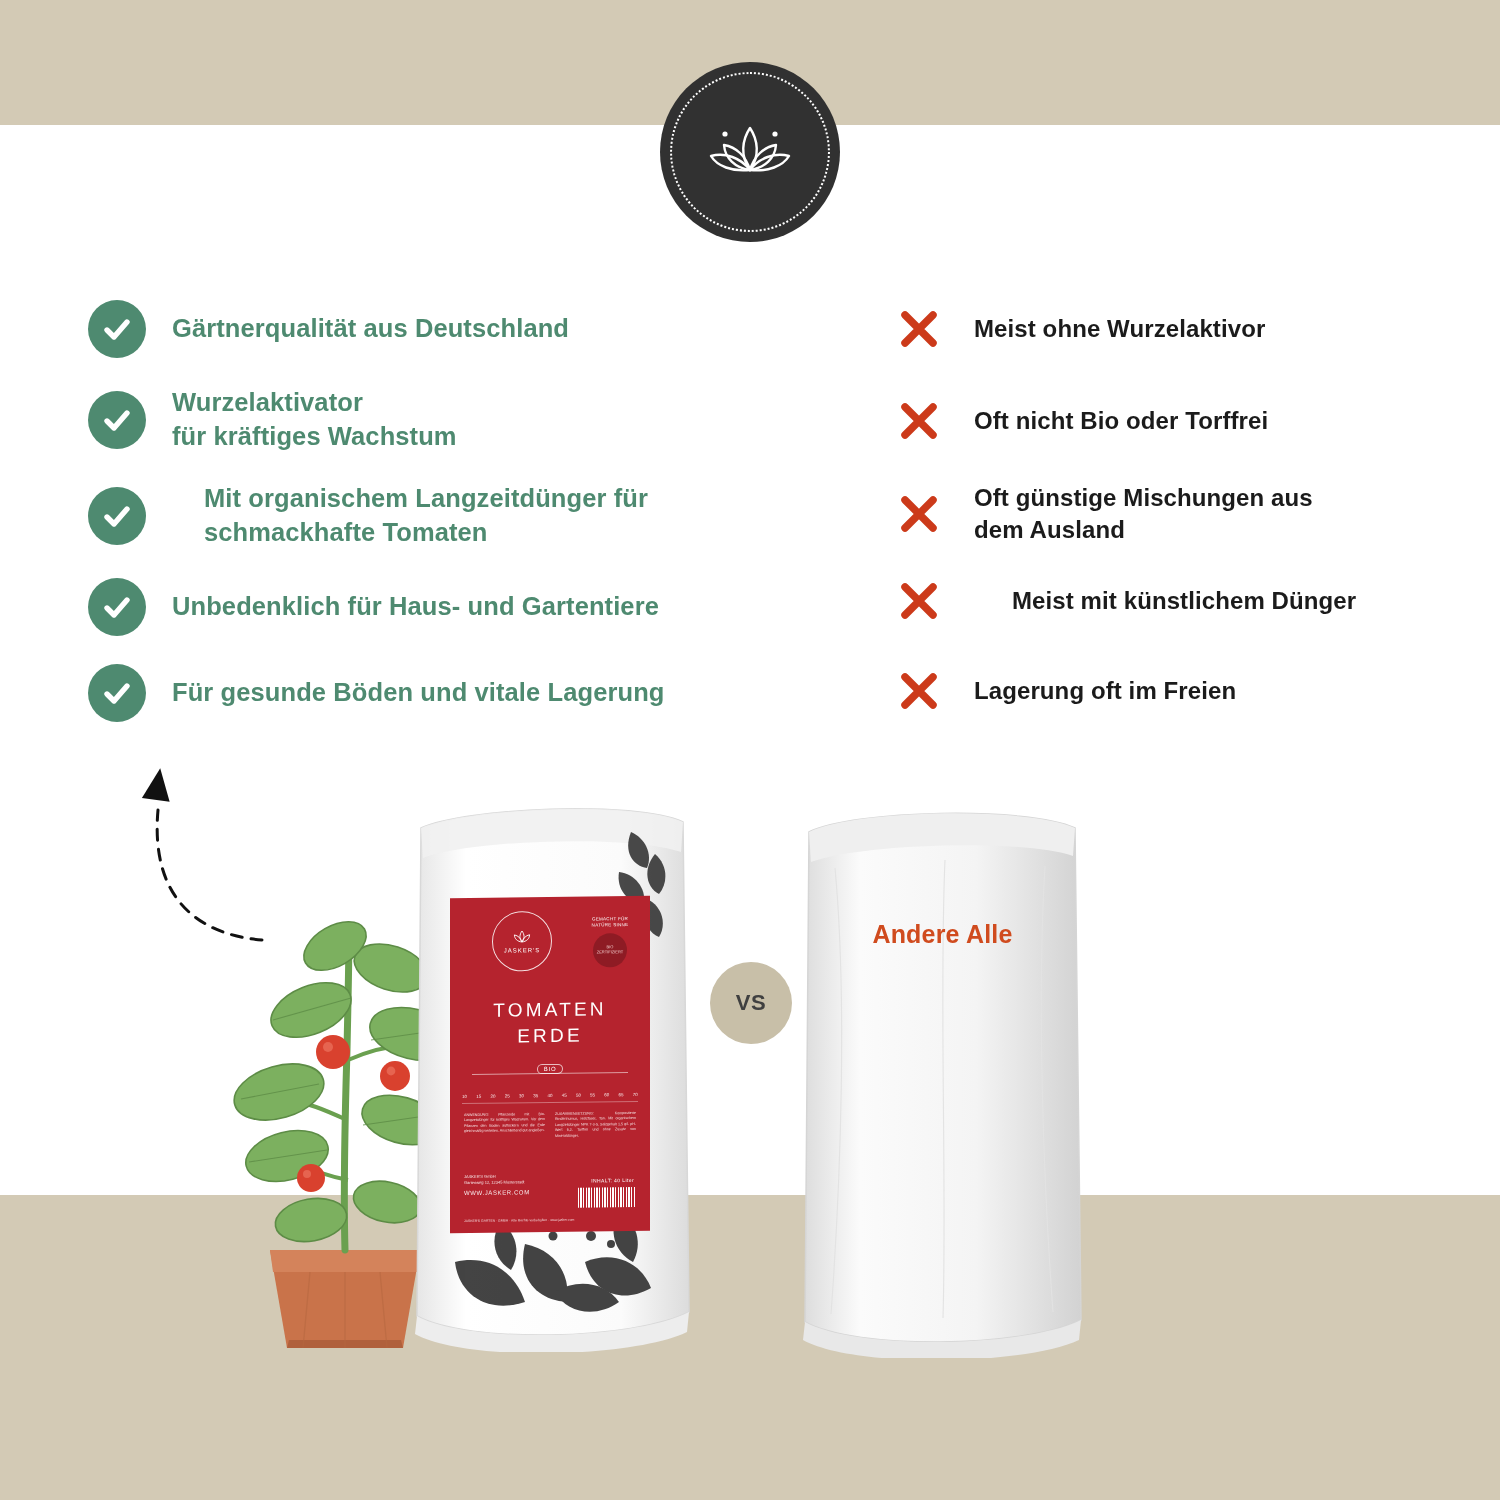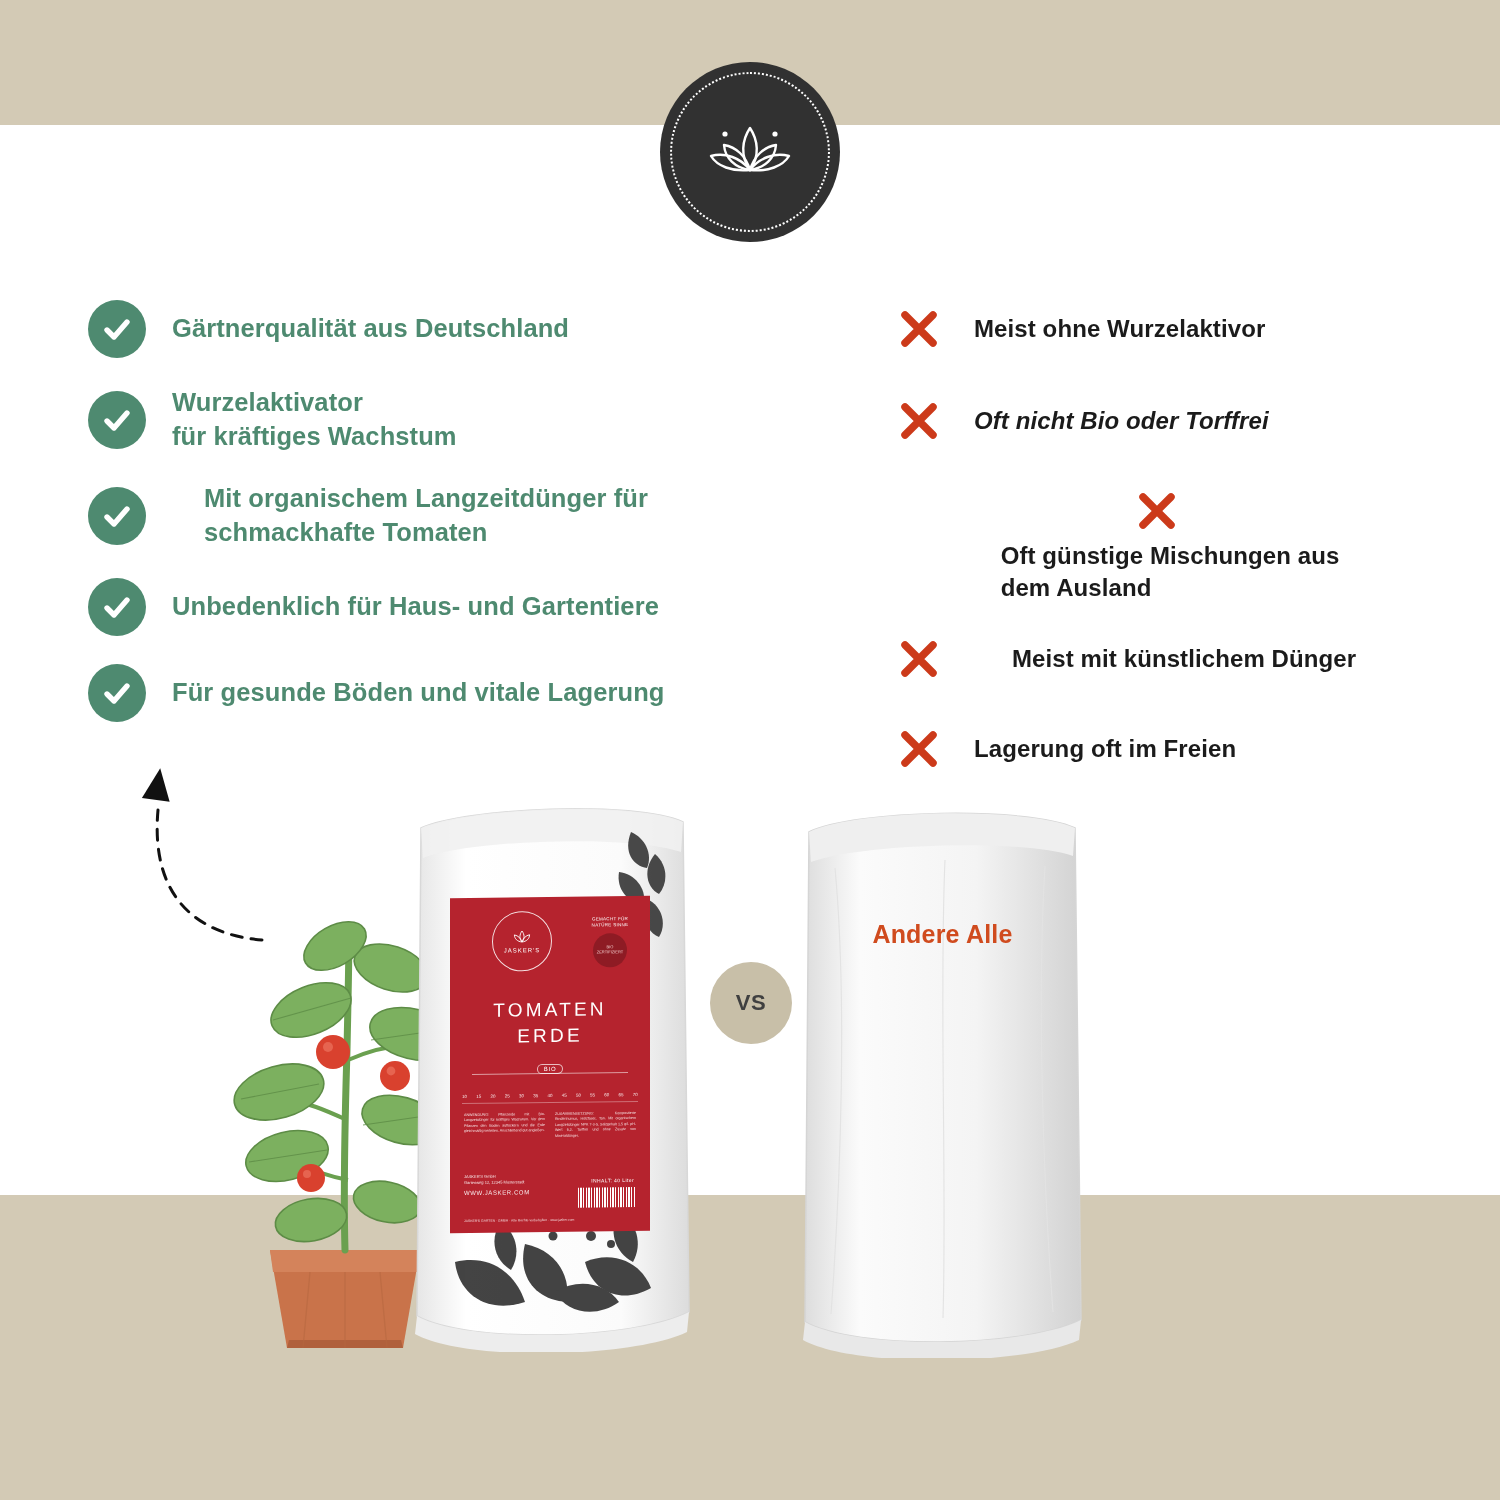--- a/index.html
+++ b/index.html
@@ -449,24 +449,24 @@
       </div>
 
       <div class="row" style="margin-bottom:32px;">
         <div class="mark">
           <div class="cross">
             <svg width="44" height="44" viewBox="0 0 44 44">
                 <path d="M8 8 L36 36 M36 8 L8 36" stroke="#cc3a1a" stroke-width="7.5" stroke-linecap="round"></path>
               </svg>
           </div>
         </div>
-        <div class="con-text" style="white-space:pre-line;font-style:italic;">Oft nicht Bio oder Torffrei</div>
-      </div>
-
-      <div class="row" style="margin-bottom:26px;flex-direction:column;">
+        <div class="con-text" style="white-space:pre-line;">Oft nicht Bio oder Torffrei</div>
+      </div>
+
+      <div class="row" style="margin-bottom:26px;">
         <div class="mark">
           <div class="cross">
             <svg width="44" height="44" viewBox="0 0 44 44">
                 <path d="M8 8 L36 36 M36 8 L8 36" stroke="#cc3a1a" stroke-width="7.5" stroke-linecap="round"></path>
               </svg>
           </div>
         </div>
         <div class="con-text" style="white-space:pre-line;">Oft günstige Mischungen aus
 dem Ausland</div>
       </div>

